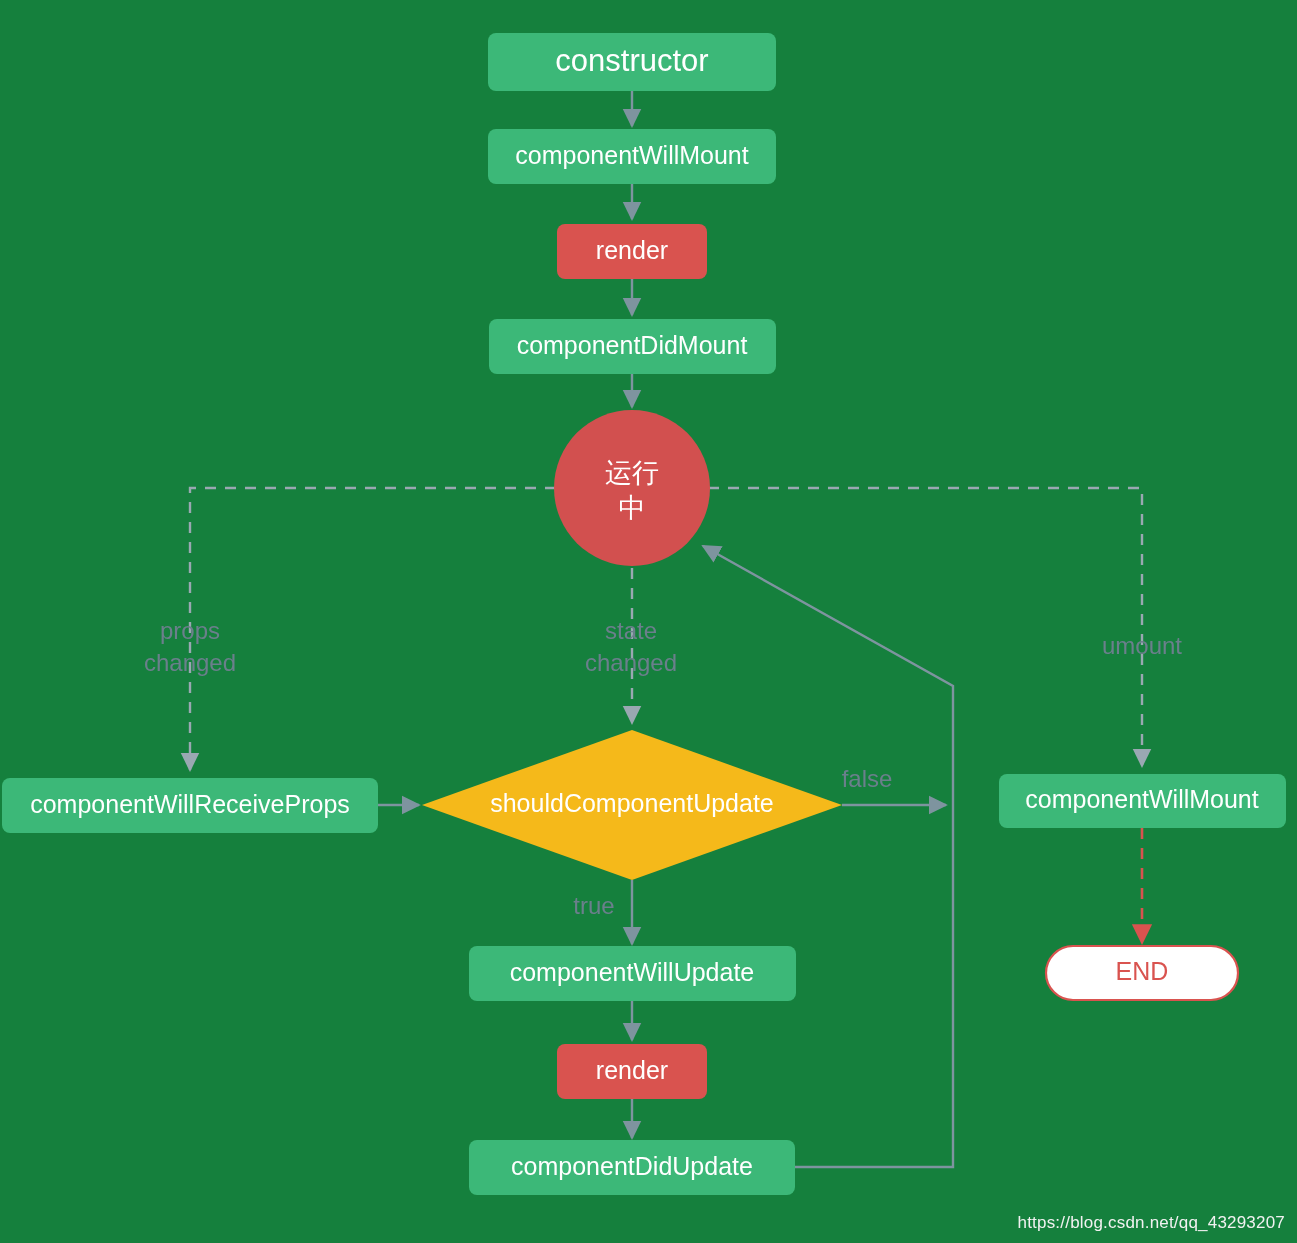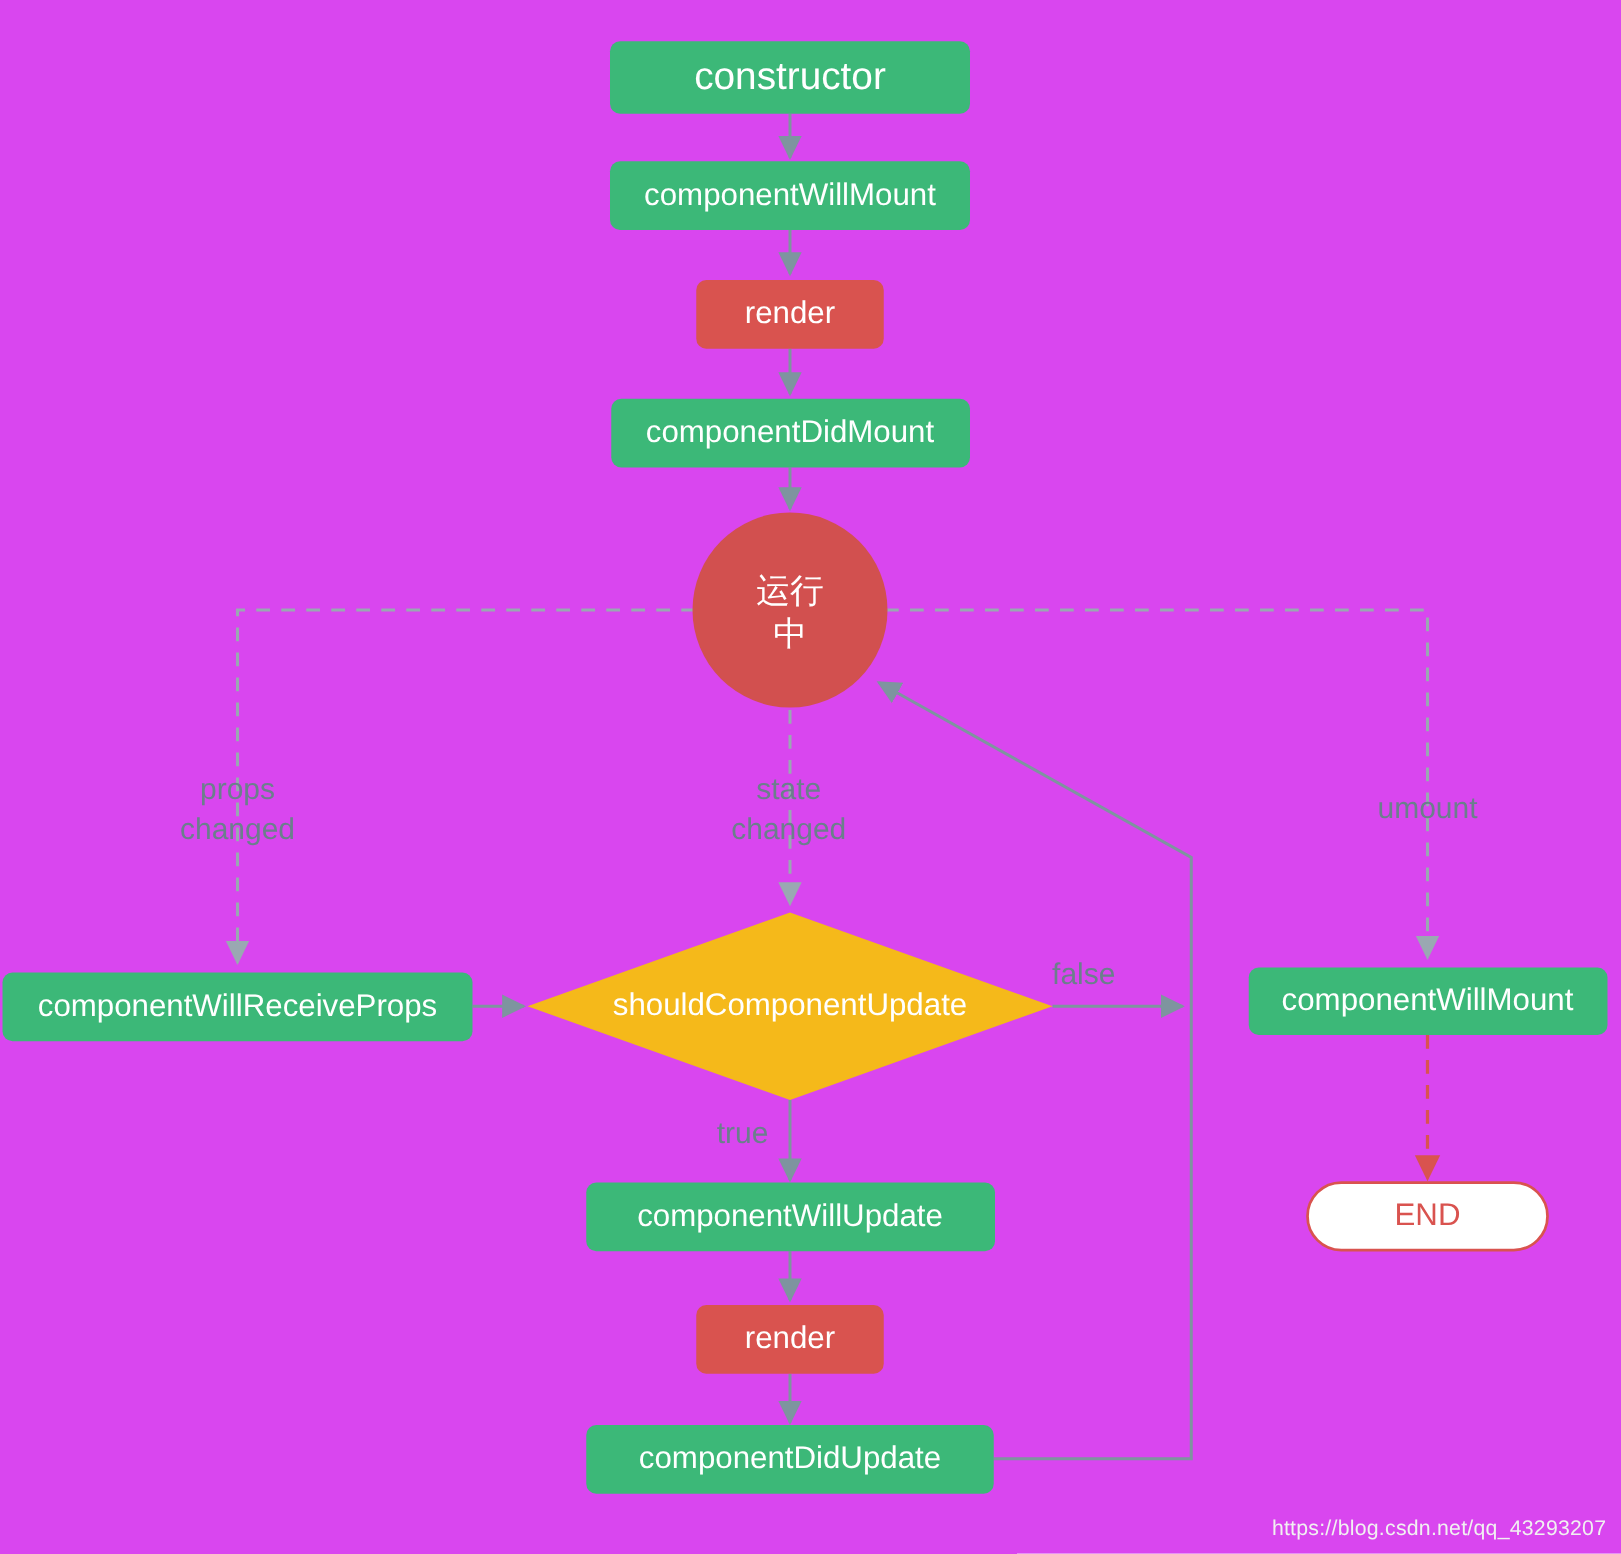--- a/index.html
+++ b/index.html
@@ -7,21 +7,21 @@
     padding: 0;
     background: #ffffff;
   }
   body {
     font-family: "Liberation Sans", "DejaVu Sans", sans-serif;
   }
   #canvas {
     position: relative;
     width: 1297px;
     height: 1243px;
-    background: #d946ef;
+    background: #15803d;
     overflow: hidden;
   }
   svg.flow {
     position: absolute;
     top: 0;
     left: 0;
     width: 1297px;
     height: 1243px;
   }
   .node-label {

